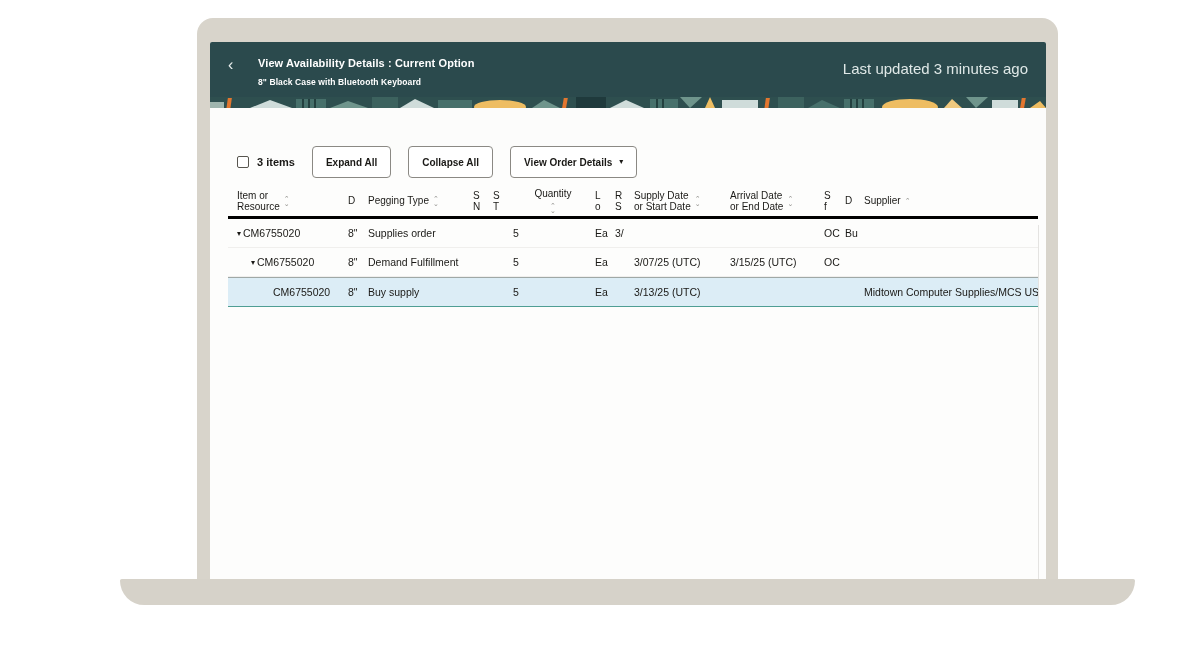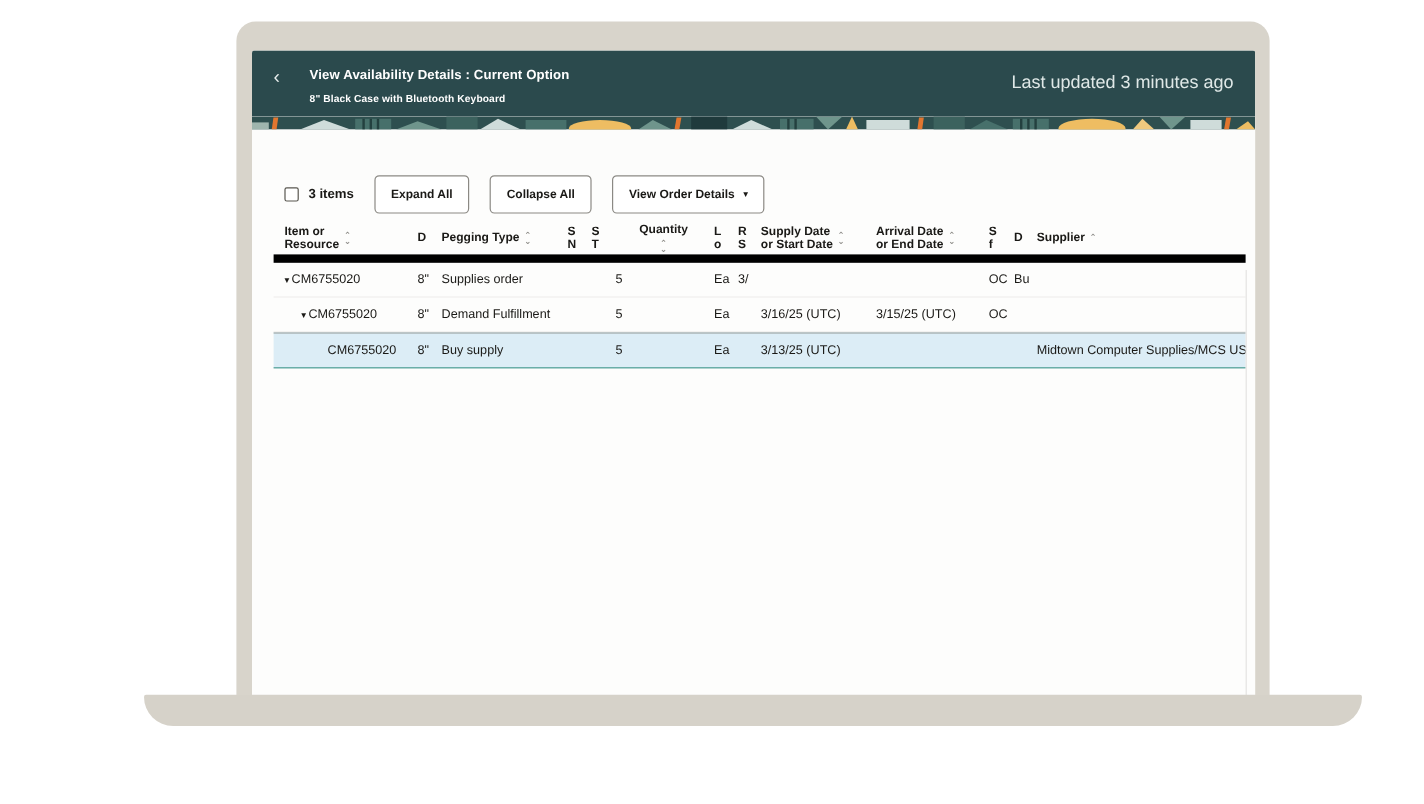--- a/index.html
+++ b/index.html
@@ -55,21 +55,21 @@
     height:24px; margin-left:17px; padding:15px 13px; background:#fff;
     border:1px solid #8b8984; border-radius:4px; font-family:inherit;
     font-size:10px; font-weight:700; color:#1a1916; cursor:pointer;
     display:inline-flex; align-items:center; gap:7px;
   }
   .btn .caret { font-size:8px; line-height:8px; }
 
   
   .table { margin:11px 0 0 18px; width:810px; font-size:10.5px; color:#1a1916; }
   .tr { display:flex; align-items:center; }
-  .thead { height:34px; border-bottom:7px solid #000000; font-weight:700; font-size:10px; }
+  .thead { height:34px; border-bottom:3px solid #000000; font-weight:400; font-size:10px; }
   .th { display:flex; align-items:center; gap:4px; padding-right:2px; overflow:hidden; }
   .th .lbl { line-height:11px; white-space:nowrap; }
   .sort { display:flex; flex-direction:column; align-items:center; color:#8f8e8a;
           font-size:7px; line-height:5px; cursor:pointer; flex:0 0 auto; }
   .row { height:29px; border-bottom:1px solid #f0efed; cursor:pointer; }
   .row.selected {
     background:#dcedf6;
     border-top:1px solid #9fa8a6; border-bottom:1px solid #4f9e94;
     height:30px;
   }
@@ -290,21 +290,21 @@
               <span class="caret-exp">▾</span>
               <span>CM6755020</span>
             </div>
             <div class="td col-d1">8"</div>
             <div class="td col-pegging">Demand Fulfillment</div>
             <div class="td col-sn"></div>
             <div class="td col-st"></div>
             <div class="td col-qty">5</div>
             <div class="td col-lo">Ea</div>
             <div class="td col-rs"></div>
-            <div class="td col-supply">3/16/25 (UTC)</div>
+            <div class="td col-supply">3/07/25 (UTC)</div>
             <div class="td col-arrival">3/15/25 (UTC)</div>
             <div class="td col-sf">OC</div>
             <div class="td col-d2"></div>
             <div class="td col-supplier"></div>
           </div>
 
           <div class="tr row ind-2 selected">
             <div class="td col-item">
               <span>CM6755020</span>
             </div>

